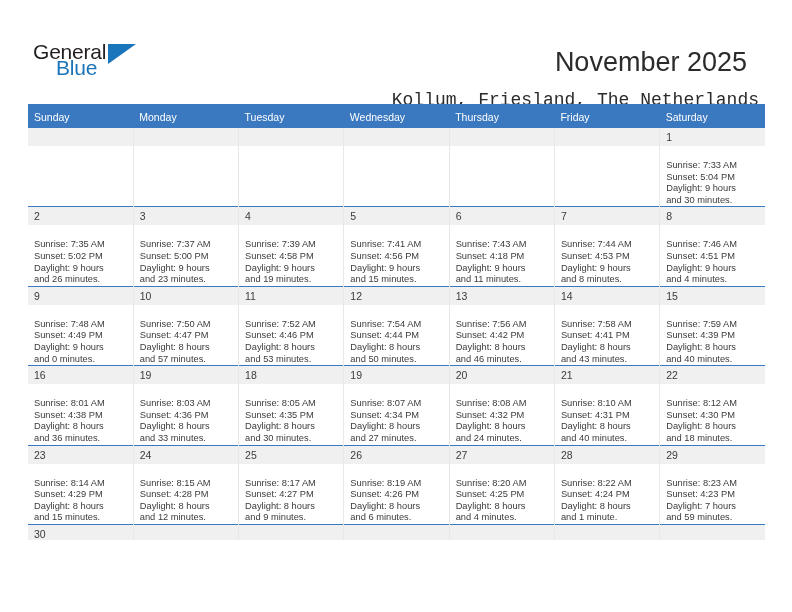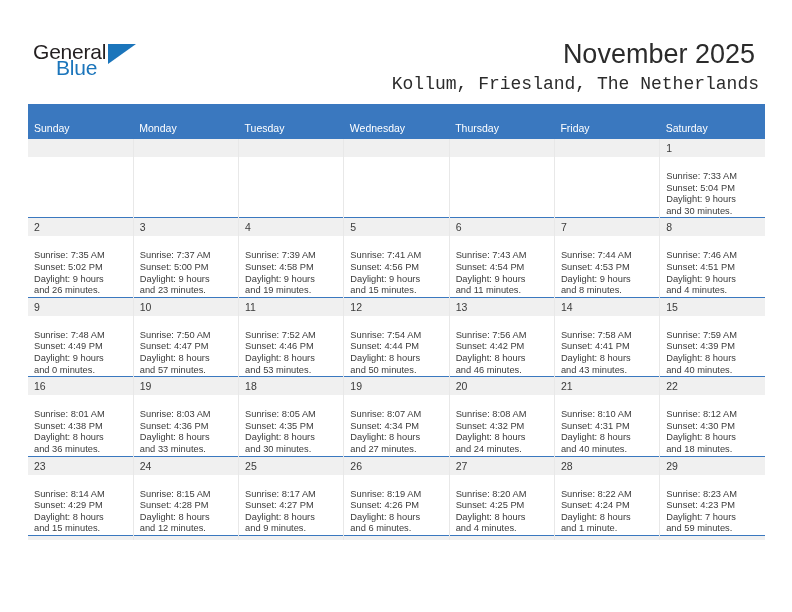--- a/index.html
+++ b/index.html
@@ -70,21 +70,21 @@
     position: absolute;
     right: 33px;
     top: 34px;
     text-align: right;
   }
   .cal-title {
     font-size: 27px;
     color: #2b2b2b;
     font-weight: normal;
     line-height: 32px;
-    margin: 4px;
+    margin: 12px;
     font-family: "Liberation Sans", sans-serif;
   }
   .cal-subtitle {
     font-size: 18px;
     color: #2b2b2b;
     line-height: 20px;
     margin: 4px 0 0 0;
     font-family: Liberation Mono, monospace;
   }
 
@@ -97,21 +97,21 @@
     border-collapse: collapse;
     table-layout: fixed;
   }
 
   .calendar th {
     background: #3a78bf;
     color: #ffffff;
     font-size: 10.5px;
     font-weight: normal;
     text-align: left;
-    padding: 18px 0 5px 6px;
+    padding: 7px 0 5px 6px;
     height: 20px;
     border: none;
     font-family: "Liberation Sans", sans-serif;
   }
 
   .calendar td {
     width: 105.3px;
     height: 74px;
     vertical-align: top;
     padding: 0;
@@ -239,21 +239,21 @@
               <div>Sunrise: 7:41 AM</div>
               <div>Sunset: 4:56 PM</div>
               <div>Daylight: 9 hours</div>
               <div>and 15 minutes.</div>
             </div>
           </td>
           <td>
             <span class="daynum">6</span>
             <div class="info">
               <div>Sunrise: 7:43 AM</div>
-              <div>Sunset: 4:54 PM</div>
+              <div>Sunset: 4:18 PM</div>
               <div>Daylight: 9 hours</div>
               <div>and 11 minutes.</div>
             </div>
           </td>
           <td>
             <span class="daynum">7</span>
             <div class="info">
               <div>Sunrise: 7:44 AM</div>
               <div>Sunset: 4:53 PM</div>
               <div>Daylight: 9 hours</div>

